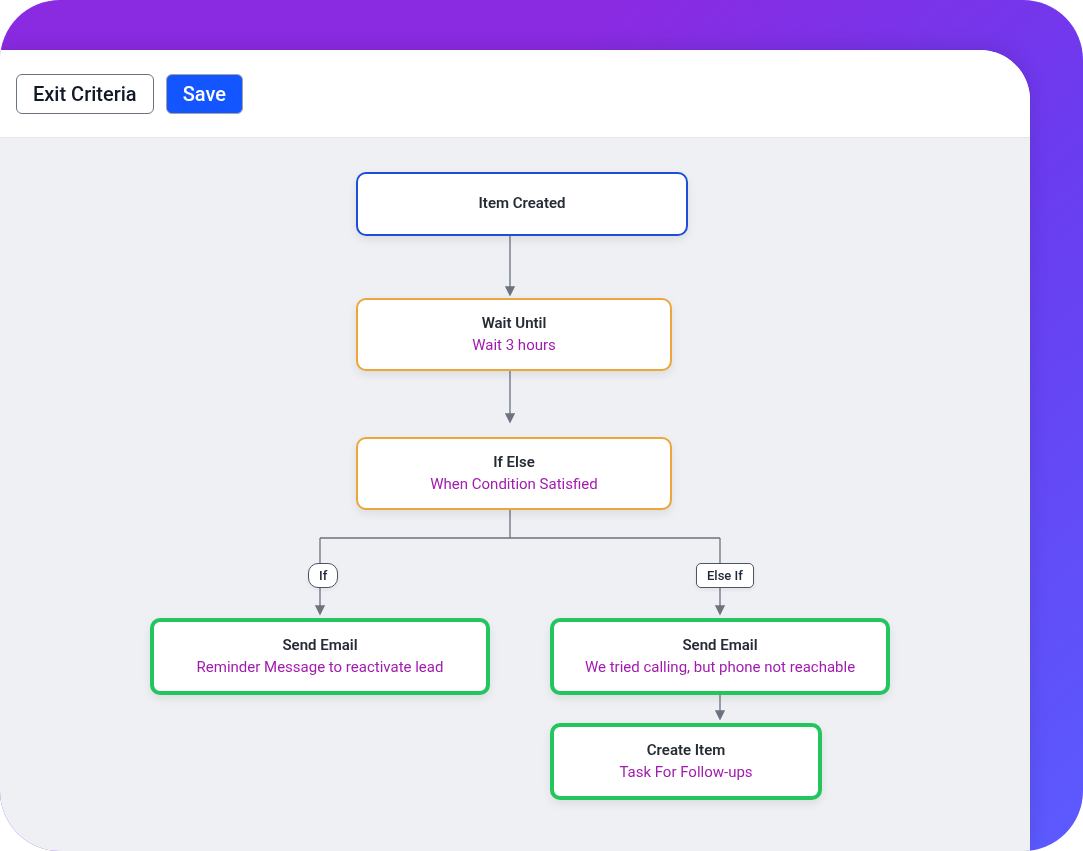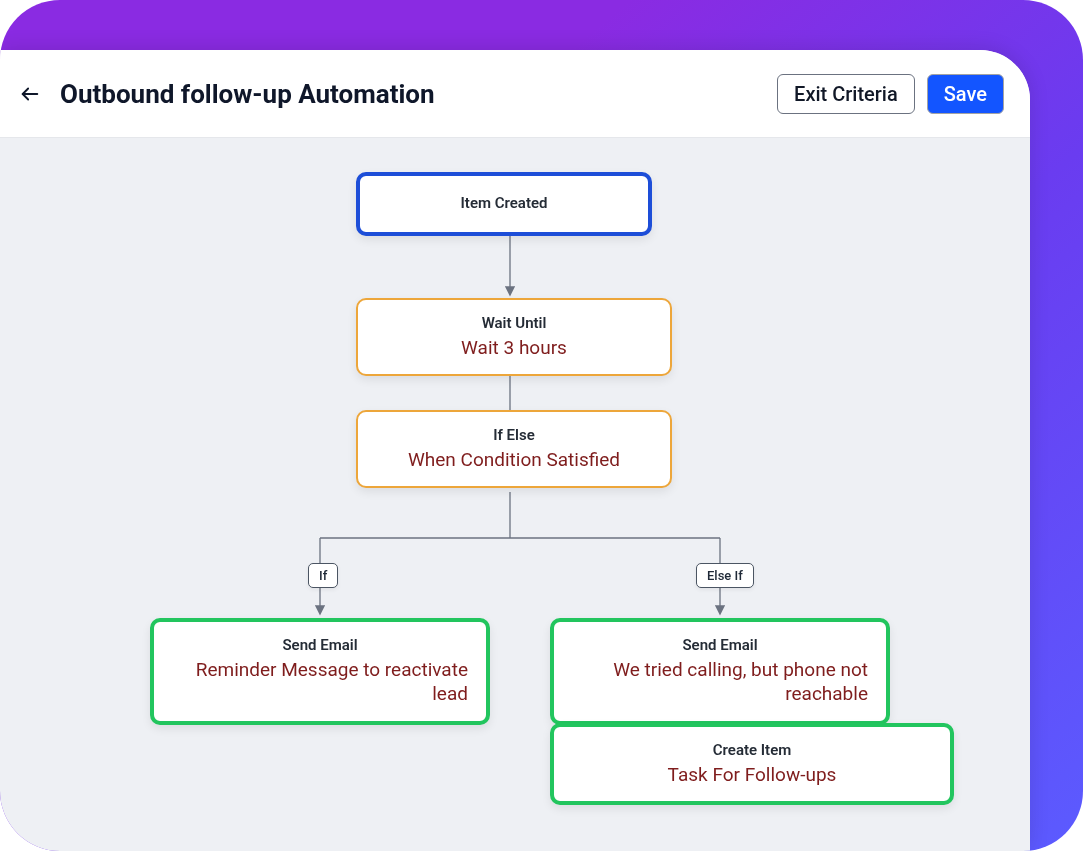--- a/index.html
+++ b/index.html
@@ -89,36 +89,36 @@
     background: #fff;
     border-radius: 10px;
     display: flex;
     flex-direction: column;
     align-items: center;
     justify-content: center;
     padding: 14px 18px;
     box-shadow: 0 4px 10px rgba(0,0,0,0.08);
     cursor: pointer;
   }
-  .node.blue { border: 4px solid #1d4ed8; width: 296px; height: 64px; }
+  .node.blue { border: 2px solid #1d4ed8; width: 332px; height: 64px; }
   .node.orange { border: 2px solid #eda63a; width: 316px; }
   .node.green { border: 4px solid #22c55e; width: 308px; }
   .node-title {
     font-size: 15px;
     font-weight: 600;
     color: #252c36;
     line-height: 1.3;
   }
   .node-sub {
-    font-size: 19px;
+    font-size: 15px;
     font-weight: 400;
-    color: #7f1d1d;
+    color: #a21caf;
     line-height: 1.3;
     margin-top: 2px;
-    text-align: right;
+    text-align: left;
   }
   .branch-label {
     position: absolute;
     background: #fff;
     border: 1px solid #4b5563;
     border-radius: 5px;
     font-size: 13px;
     font-weight: 500;
     color: #1f2937;
     padding: 5px 10px;
@@ -138,29 +138,20 @@
   }
   .node, .branch-label { z-index: 2; }
 </style>
 </head>
 <body>
 
 <div class="outer">
   <div class="window">
 
     <div class="topbar">
-      <div class="topbar-left">
-        <div class="back-btn">
-          <svg width="22" height="22" viewBox="0 0 24 24" fill="none" stroke="currentColor" stroke-width="2" stroke-linecap="round" stroke-linejoin="round">
-              <line x1="20" y1="12" x2="4" y2="12"></line>
-              <polyline points="10 18 4 12 10 6"></polyline>
-            </svg>
-        </div>
-        <div class="page-title">Outbound follow-up Automation</div>
-      </div>
       <div class="topbar-right">
         <div class="btn btn-outline">Exit Criteria</div>
         <div class="btn btn-primary">Save</div>
       </div>
     </div>
 
     <div class="canvas">
 
       <svg class="connectors">
         <defs>
@@ -185,39 +176,39 @@
 
       <div class="node blue" style="left:356px; top:34px;">
         <div class="node-title">Item Created</div>
       </div>
 
       <div class="node orange" style="left:356px; top:160px;">
         <div class="node-title">Wait Until</div>
         <div class="node-sub">Wait 3 hours</div>
       </div>
 
-      <div class="node orange" style="left:356px; top:272px;">
+      <div class="node orange" style="left:356px; top:299px;">
         <div class="node-title">If Else</div>
         <div class="node-sub">When Condition Satisfied</div>
       </div>
 
-      <div class="branch-label" style="left:308px; top:425px;">If</div>
+      <div class="branch-label" style="left:308px; top:425px;border-radius:10px;">If</div>
       <div class="branch-label" style="left:696px; top:425px;">Else If</div>
 
       <div class="node green" style="left:150px; top:480px; width:340px;">
         <div class="node-title">Send Email</div>
         <div class="node-sub">Reminder Message to reactivate lead</div>
       </div>
 
       <div class="node green" style="left:550px; top:480px; width:340px;">
         <div class="node-title">Send Email</div>
         <div class="node-sub">We tried calling, but phone not reachable</div>
       </div>
 
-      <div class="node green" style="left:550px; top:585px; width:404px;">
+      <div class="node green" style="left:550px; top:585px; width:272px;">
         <div class="node-title">Create Item</div>
         <div class="node-sub">Task For Follow-ups</div>
       </div>
 
     </div>
 
   </div>
 </div>
 
 </body></html>

